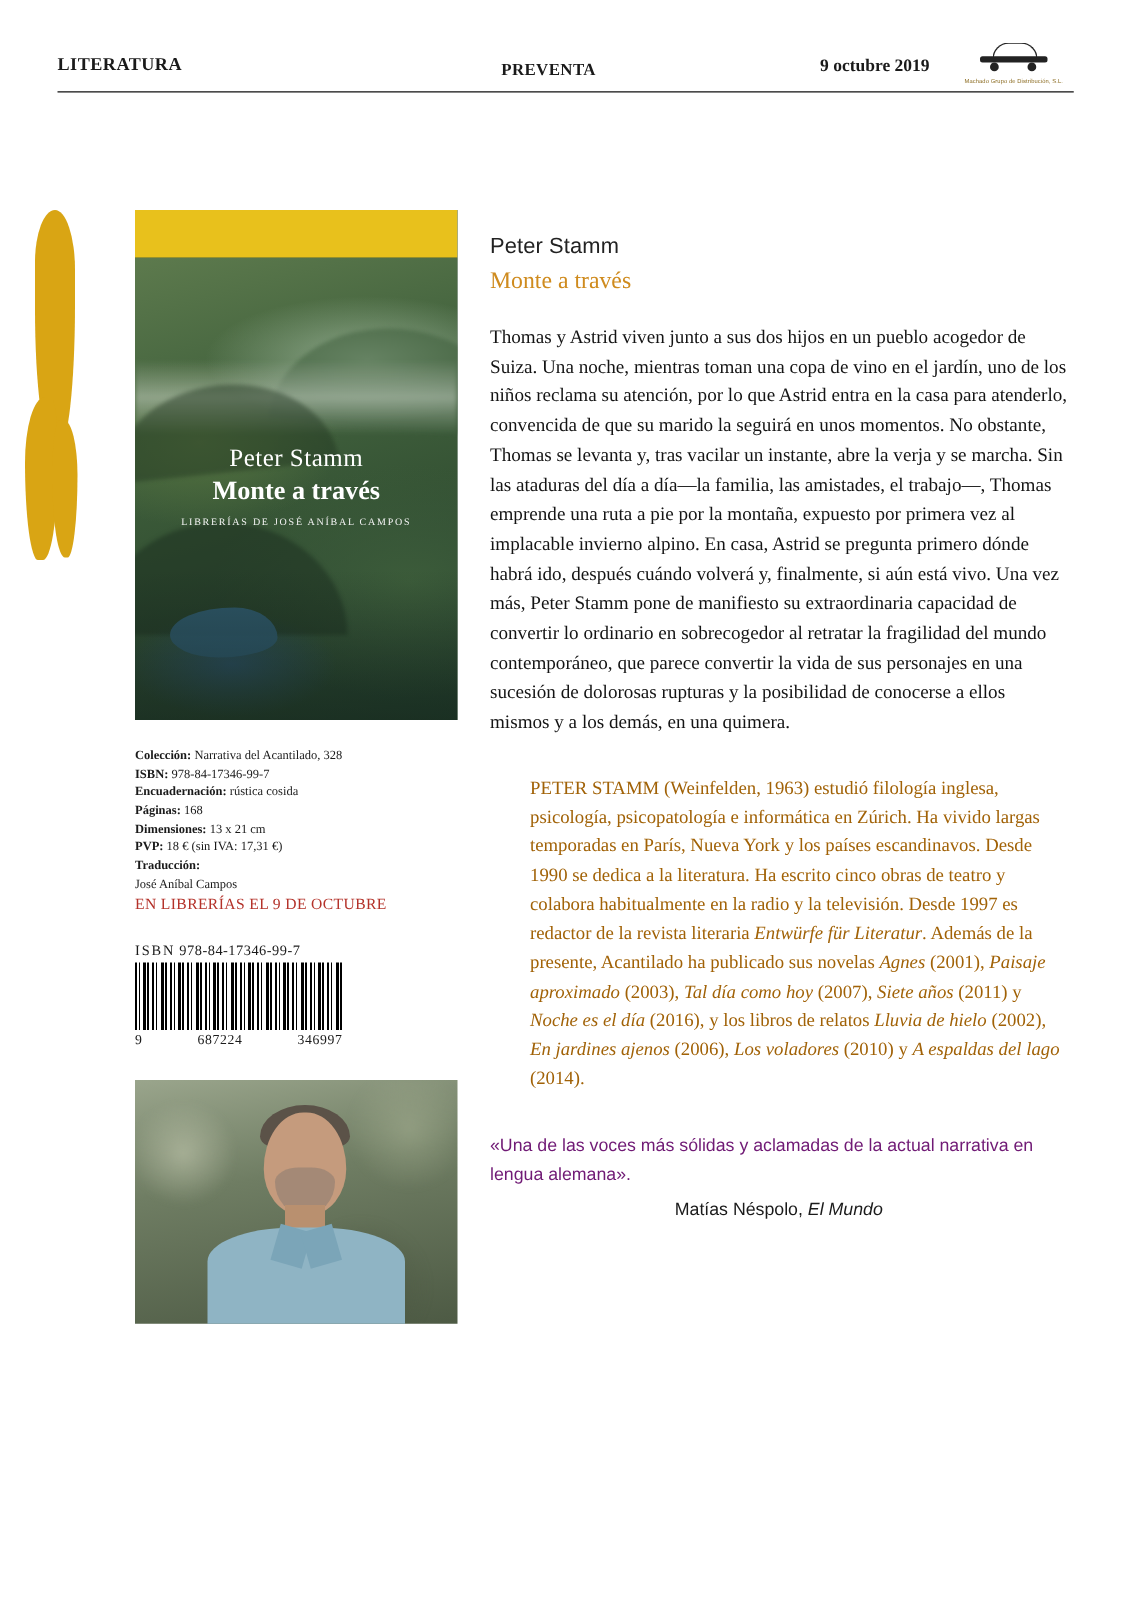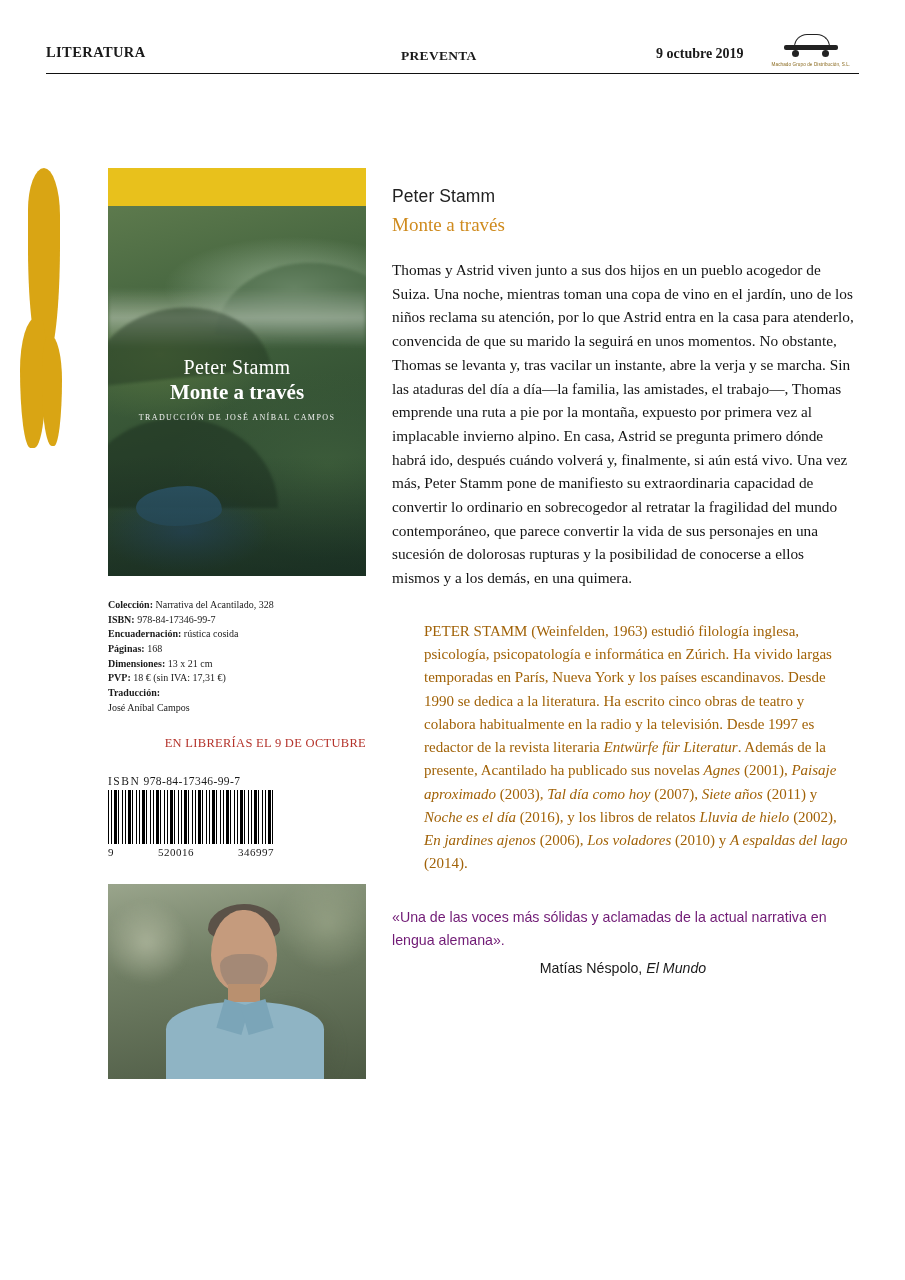--- a/index.html
+++ b/index.html
@@ -270,26 +270,24 @@
     line-height: 1.47;
   }
   .meta .row { white-space: nowrap; }
   .meta b { font-weight: bold; }
   .meta .trad-head {
     font-weight: bold;
   }
   .meta .trad-name { }
 
   .release {
-    margin-top: 20px;
     color: #b4322a;
     font-family: "Liberation Serif", serif;
     font-size: 12.5px;
     letter-spacing: 0.3px;
-    text-align: right;
   }
 
   
   .barcode {
     margin-top: 24px;
     width: 175px;
   }
   .barcode .bc-label {
     font-size: 11.5px;
     letter-spacing: 0.4px;
@@ -499,21 +497,21 @@
     <div class="ridge r2"></div>
     <div class="mist"></div>
     <div class="ridge r1"></div>
     <div class="ridge r3"></div>
     <div class="lake"></div>
     <div class="shade-bottom"></div>
     <div class="band"></div>
     <div class="band-label">ACANTILADO</div>
     <div class="cov-author">Peter Stamm</div>
     <div class="cov-title">Monte a través</div>
-    <div class="cov-trans">TRADUCCIÓN DE JOSÉ ANÍBAL CAMPOS</div>
+    <div class="cov-trans">LIBRERÍAS DE JOSÉ ANÍBAL CAMPOS</div>
   </div>
 
   <div class="meta">
     <div class="row">
       <b>Colección:</b>
       <span>Narrativa del Acantilado, 328</span>
     </div>
     <div class="row">
       <b>ISBN:</b>
       <span>978-84-17346-99-7</span>
@@ -541,21 +539,21 @@
   <div class="release">EN LIBRERÍAS EL 9 DE OCTUBRE</div>
 
   <div class="barcode">
     <div class="bc-label">
       <span class="isbn-word">ISBN</span>
       <span>978-84-17346-99-7</span>
     </div>
     <div class="bars"></div>
     <div class="bc-digits">
       <span>9</span>
-      <span>520016</span>
+      <span>687224</span>
       <span>346997</span>
     </div>
   </div>
 
   <div class="author-photo">
     <div class="bg-blur"></div>
     <div class="hair"></div>
     <div class="head"></div>
     <div class="beard"></div>
     <div class="neck"></div>

